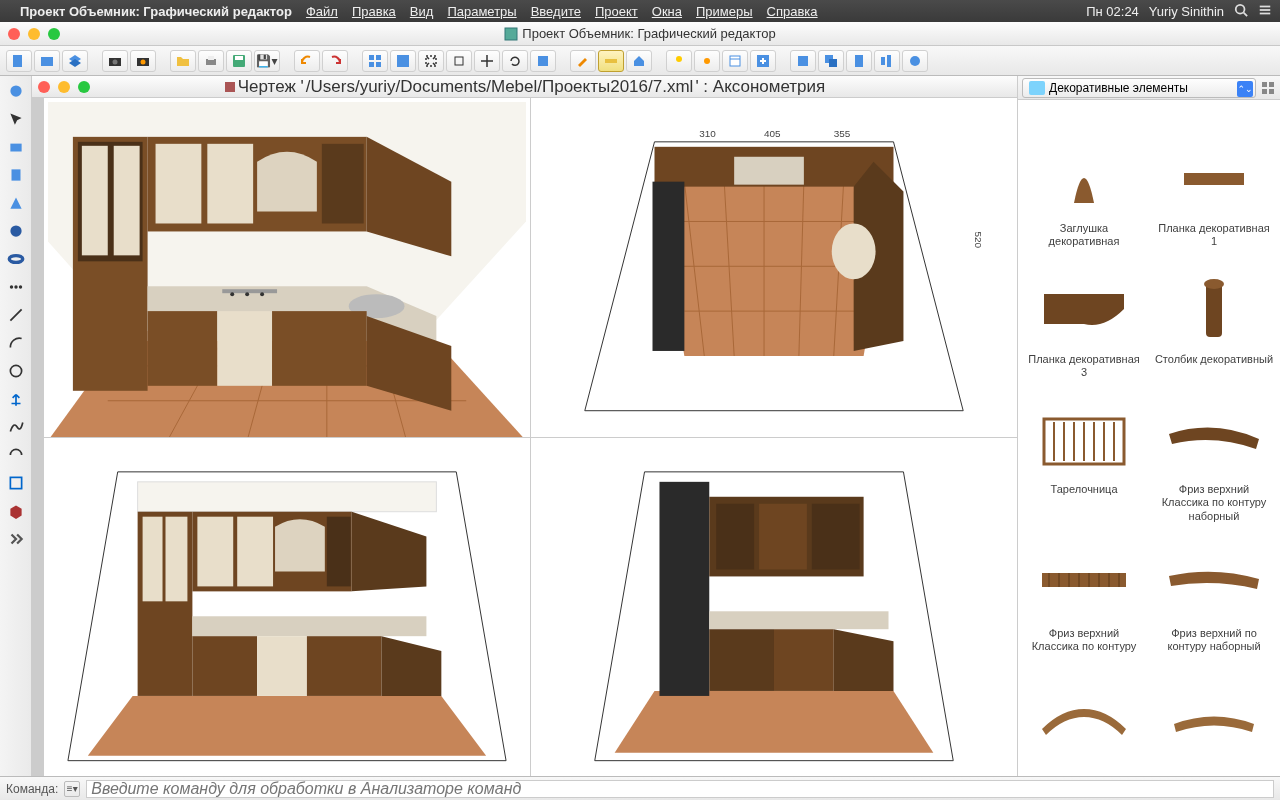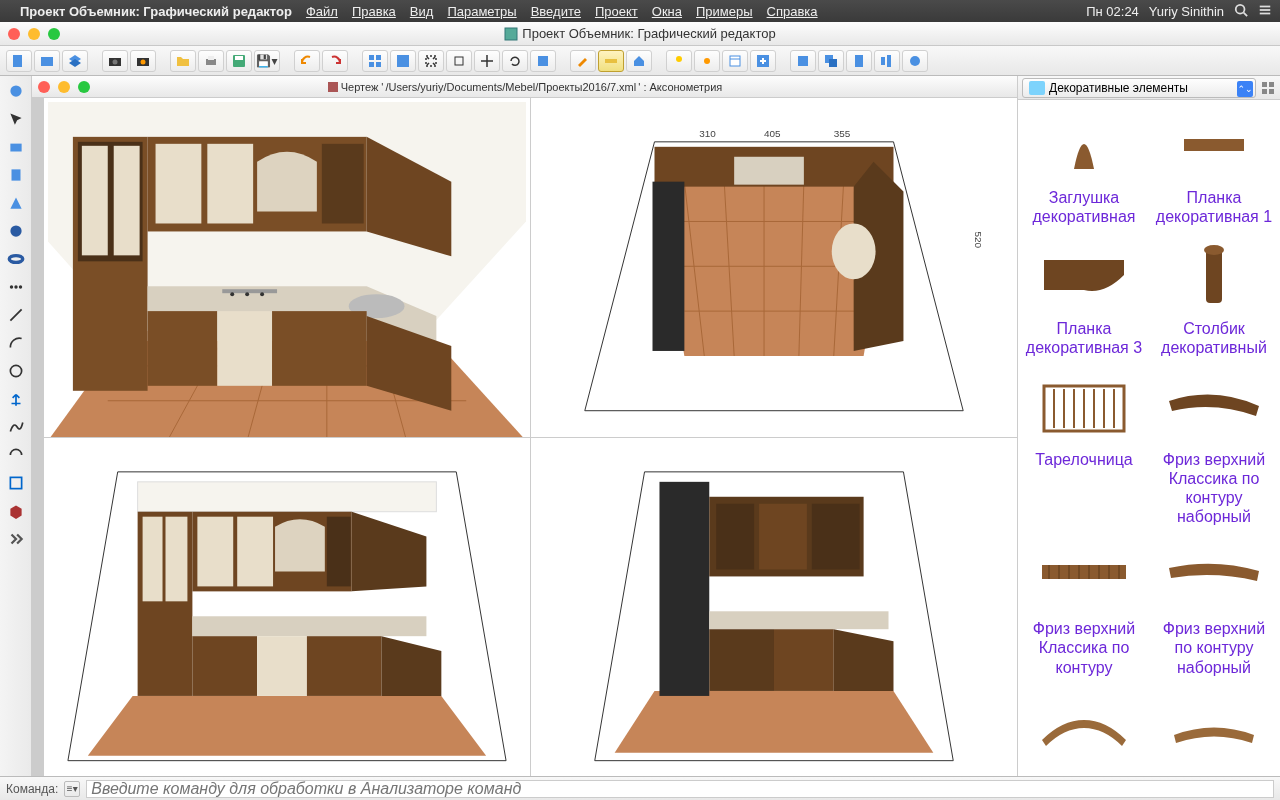--- a/index.html
+++ b/index.html
@@ -25,33 +25,33 @@
 .tbtn svg { width: 16px; height: 16px; }
 .tsep { width: 10px; }
 
 
 .main { display: flex; height: calc(800px - 22px - 24px - 30px - 24px); }
 .left-tools { width: 32px; background: linear-gradient(to right,#f4f4f4,#eaeaea); border-right: 1px solid #ccc; display: flex; flex-direction: column; align-items: center; padding-top: 4px; gap: 6px; }
 .ltool { width: 22px; height: 22px; display: flex; align-items: center; justify-content: center; border-radius: 3px; }
 .ltool svg { width: 18px; height: 18px; }
 
 .doc-area { flex: 1; background: #fff; display: flex; flex-direction: column; border-right: 1px solid #ccc; }
-.doc-title { height: 22px; background: linear-gradient(#fdfdfd,#e8e8e8); border-bottom: 1px solid #ccc; display: flex; align-items: center; justify-content: center; font-size: 11px; color: #333; position: relative; }
+.doc-title { height: 22px; background: linear-gradient(#fdfdfd,#e8e8e8); border-bottom: 1px solid #ccc; display: flex; align-items: center; justify-content: center; font-size: 17px; color: #333; position: relative; }
 .doc-title .traffic { left: 6px; }
 .viewports { flex: 1; display: grid; grid-template-columns: 1fr 1fr; grid-template-rows: 1fr 1fr; gap: 1px; background: #ccc; padding-left: 12px; }
 .vp { background: #fff; position: relative; overflow: hidden; }
 
 
 .side-panel { width: 262px; background: #fff; display: flex; flex-direction: column; }
 .side-header { height: 24px; background: linear-gradient(#f8f8f8,#e8e8e8); border-bottom: 1px solid #ccc; display: flex; align-items: center; padding: 0 4px; gap: 4px; }
 .side-select { flex: 1; height: 20px; background: linear-gradient(#fefefe,#ececec); border: 1px solid #bbb; border-radius: 3px; font-size: 12px; padding: 0 6px; display: flex; align-items: center; position: relative; }
 .side-select .arrow { position: absolute; right: 2px; top: 2px; width: 16px; height: 16px; background: #3b82f6; border-radius: 2px; color: #fff; font-size: 9px; display:flex; align-items:center; justify-content:center; }
 .folder-icon { width: 16px; height: 14px; background: #7dd3fc; border-radius: 2px; }
 
-.catalog { flex: 1; overflow-y: auto; display: grid; grid-template-columns: 1fr 1fr; padding: 4px; gap: 6px; font-size: 16px; text-align: center; color: #6d28d9; }
+.catalog { flex: 1; overflow-y: auto; display: grid; grid-template-columns: 1fr 1fr; padding: 4px; gap: 6px; font-size: 11px; text-align: center; color: #404040; margin-top: 34px; }
 .cat-item { display: flex; flex-direction: column; align-items: center; gap: 4px; }
 .cat-thumb { width: 110px; height: 80px; background: #fff; display: flex; align-items: center; justify-content: center; }
 .cat-thumb svg { width: 100px; height: 70px; }
 .cat-label { line-height: 1.2; max-width: 120px; }
 
 
 .cmdbar { height: 24px; background: linear-gradient(#f8f8f8,#e8e8e8); border-top: 1px solid #bbb; display: flex; align-items: center; font-size: 12px; color: #555; padding: 8px 6px; gap: 6px; }
 .cmdbar input { flex: 1; border: 1px solid #ccc; height: 18px; font-size: 16px; padding: 0 4px; background: #fff; color: #888; font-style: italic; }
 .cmd-hist { width: 16px; height: 16px; border: 1px solid #bbb; border-radius: 2px; font-size: 10px; display:flex; align-items:center; justify-content:center; }
 

